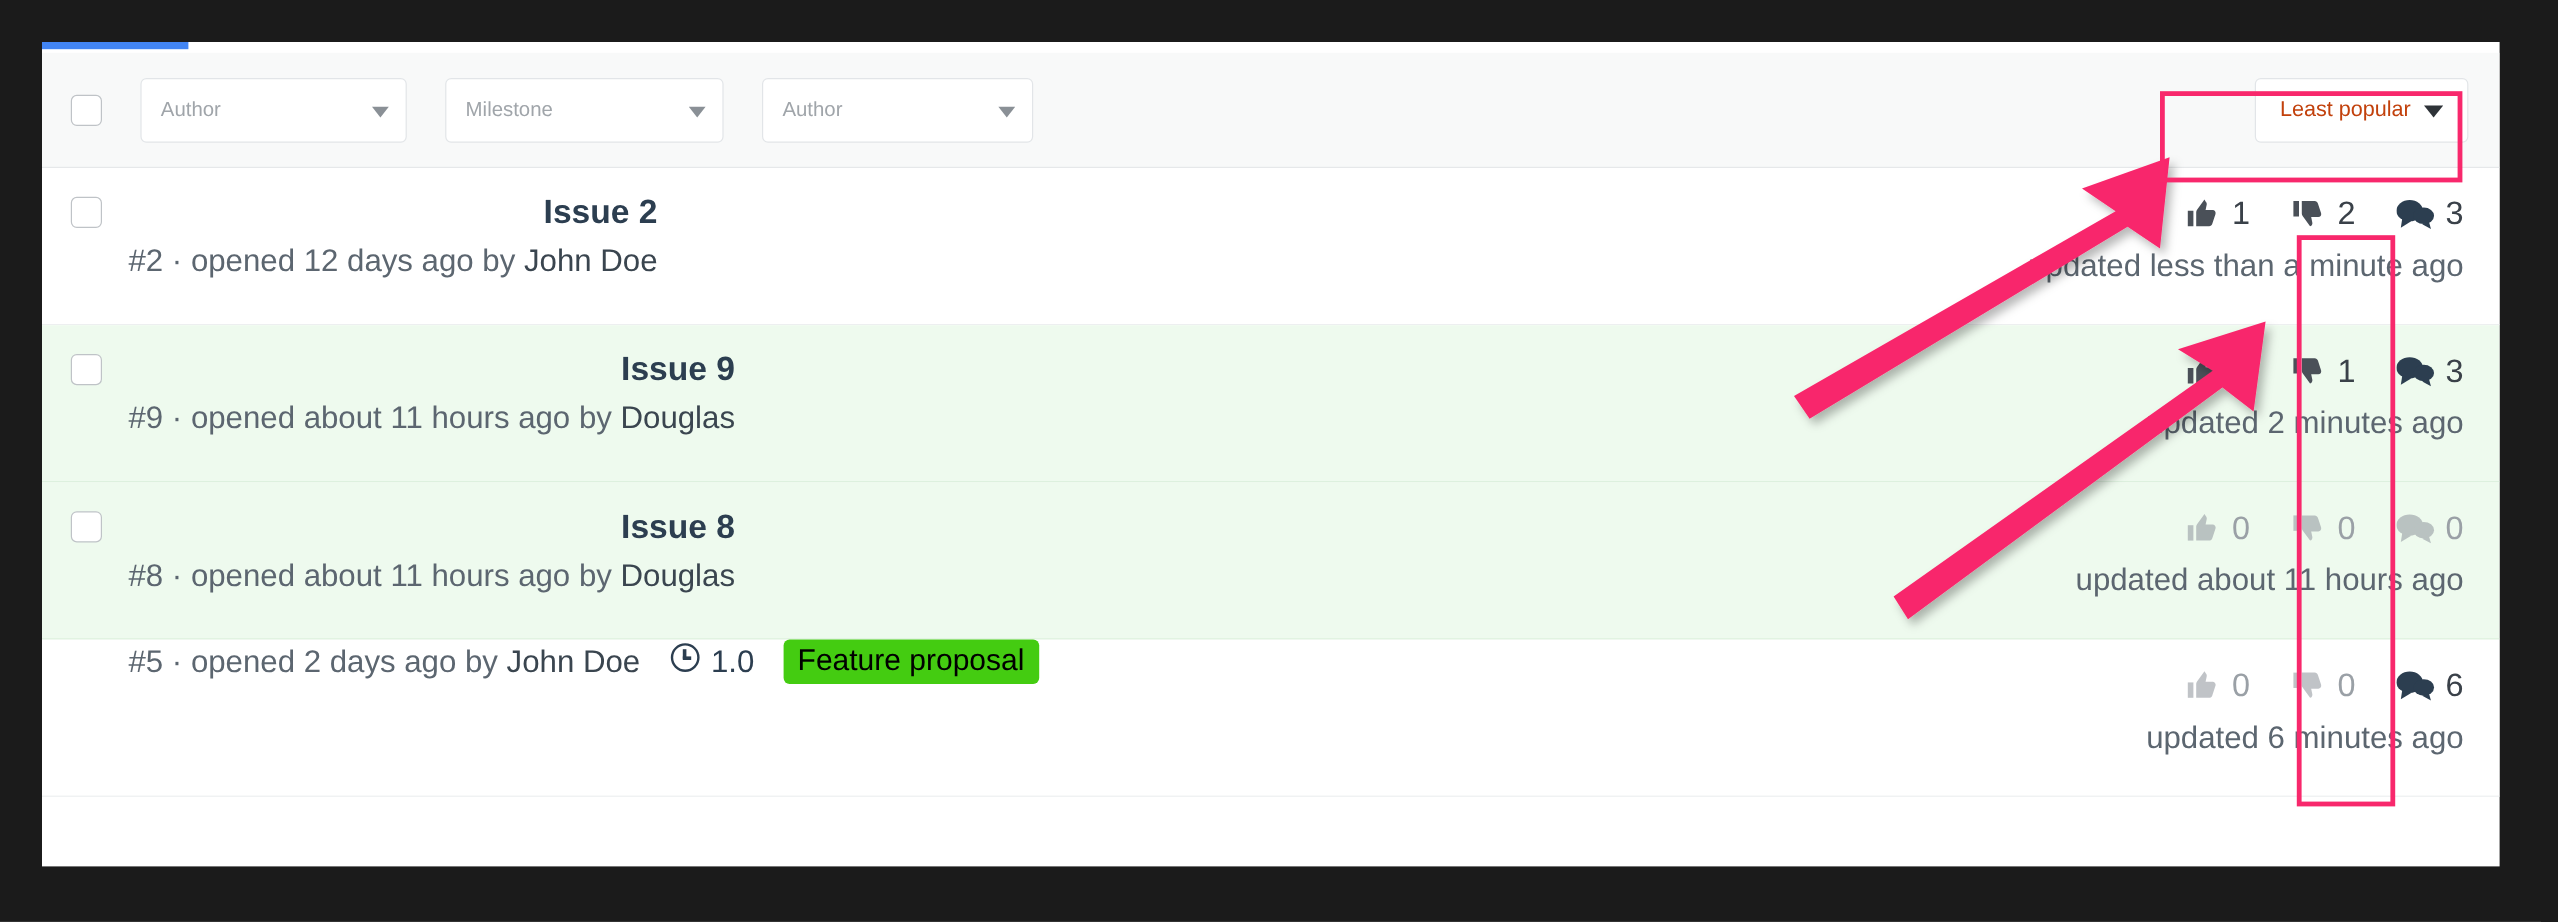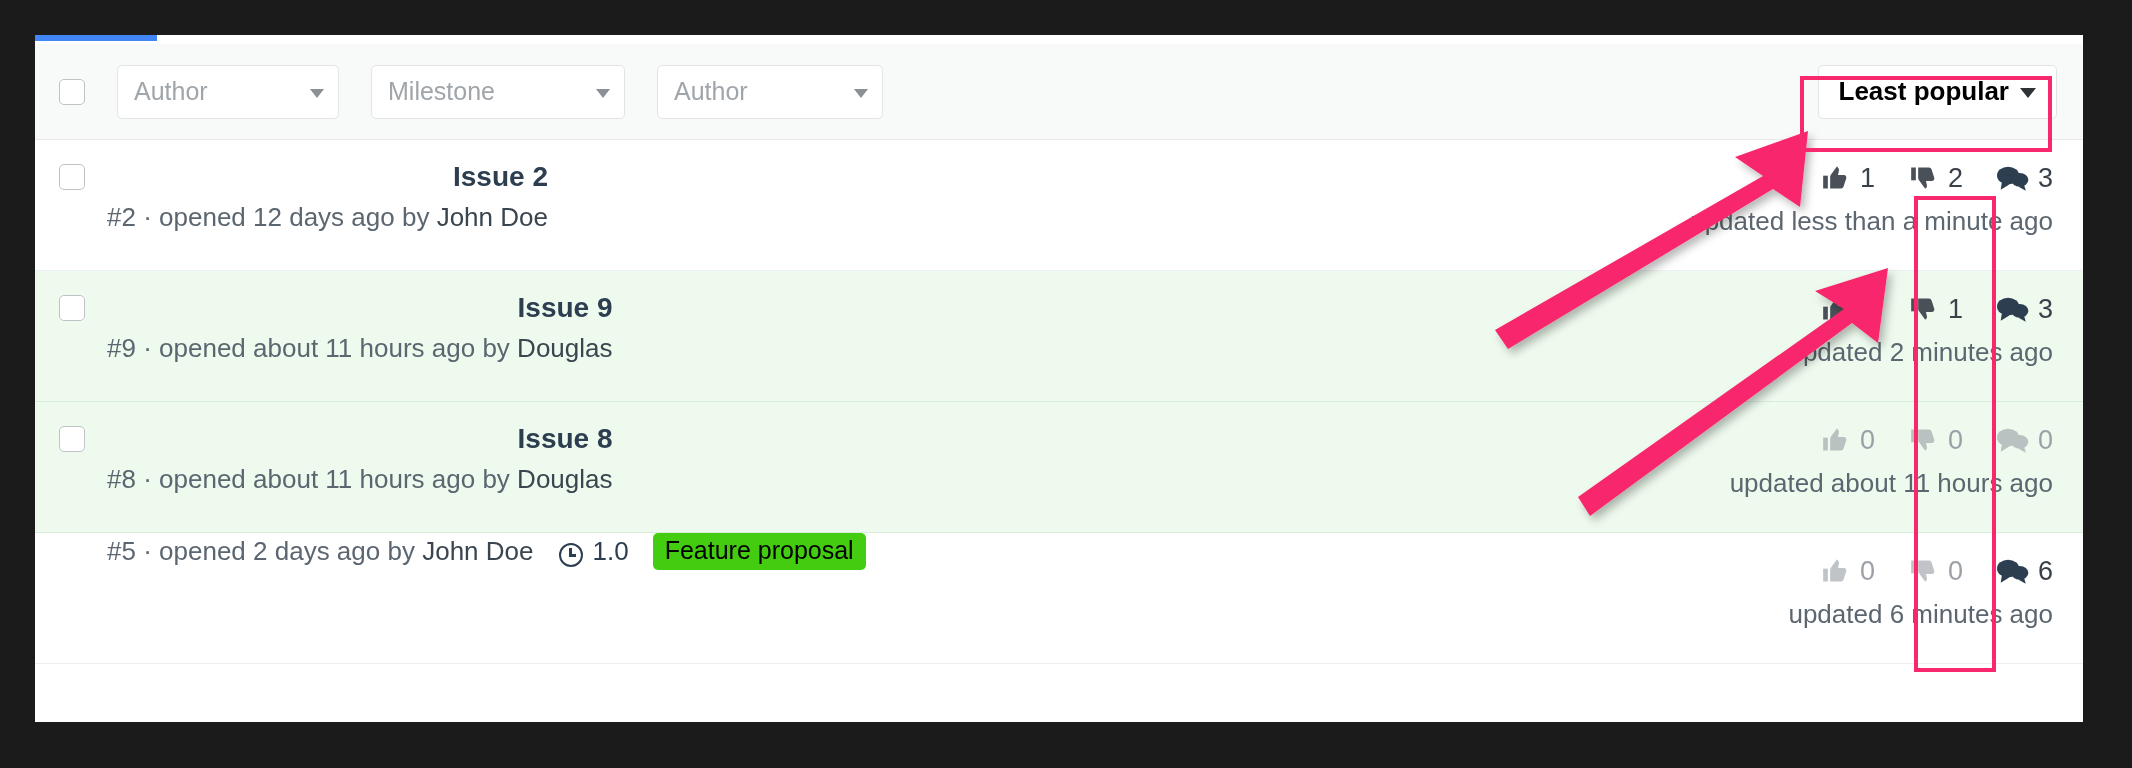--- a/index.html
+++ b/index.html
@@ -56,25 +56,25 @@
     border: 1px solid #e2e5e8;
     border-radius: 5px;
     display: flex;
     align-items: center;
     padding: 0 16px;
     margin-left: 32px;
     flex: 0 0 auto;
   }
   .fs-author   { width: 222px; }
   .fs-assignee { width: 230px; }
-  .fs-milestone{ width: 254px; }
+  .fs-milestone{ width: 232px; }
   .fs-label    { width: 226px; }
 
   .filter-select .fs-label-text {
-    font-size: 25px;
+    font-size: 17px;
     color: #a0a5aa;
     font-family: "Liberation Sans", sans-serif;
     white-space: nowrap;
   }
   .caret-down {
     position: absolute; right: 14px; top: 50%;
     margin-top: -3px;
     width: 0; height: 0;
     border-left: 7px solid transparent;
     border-right: 7px solid transparent;
@@ -88,24 +88,23 @@
     height: 54px;
     background: #fff;
     border: 1px solid #e2e5e8;
     border-radius: 5px;
     display: flex;
     align-items: center;
     padding: 0 20px;
     flex: 0 0 auto;
   }
   .sort-btn .sort-text {
-    font-size: 26px;
-    color: #000000;
-    white-space: nowrap;
-    font-weight: bold;
+    font-size: 18px;
+    color: #c2410c;
+    white-space: nowrap;
   }
   .sort-caret {
     width: 0; height: 0;
     margin-left: 11px; margin-top: 3px;
     border-left: 8px solid transparent;
     border-right: 8px solid transparent;
     border-top: 10px solid #2e3338;
   }
 
   
@@ -144,21 +143,21 @@
     font-size: 26px;
     color: #5c6670;
     margin-left: 48px;
     white-space: nowrap;
   }
   .meta-text { color: #5c6670; }
   .meta-author { color: #3a454f; }
 
   .milestone {
     display: inline-flex;
-    align-items: flex-end;
+    align-items: flex-start;
     margin-left: 26px;
     color: #2c3e50;
     font-size: 26px;
   }
   .clock-icon {
     position: relative;
     display: inline-block;
     width: 24px; height: 24px;
     border: 2.5px solid #2c3e50;
     border-radius: 50%;

